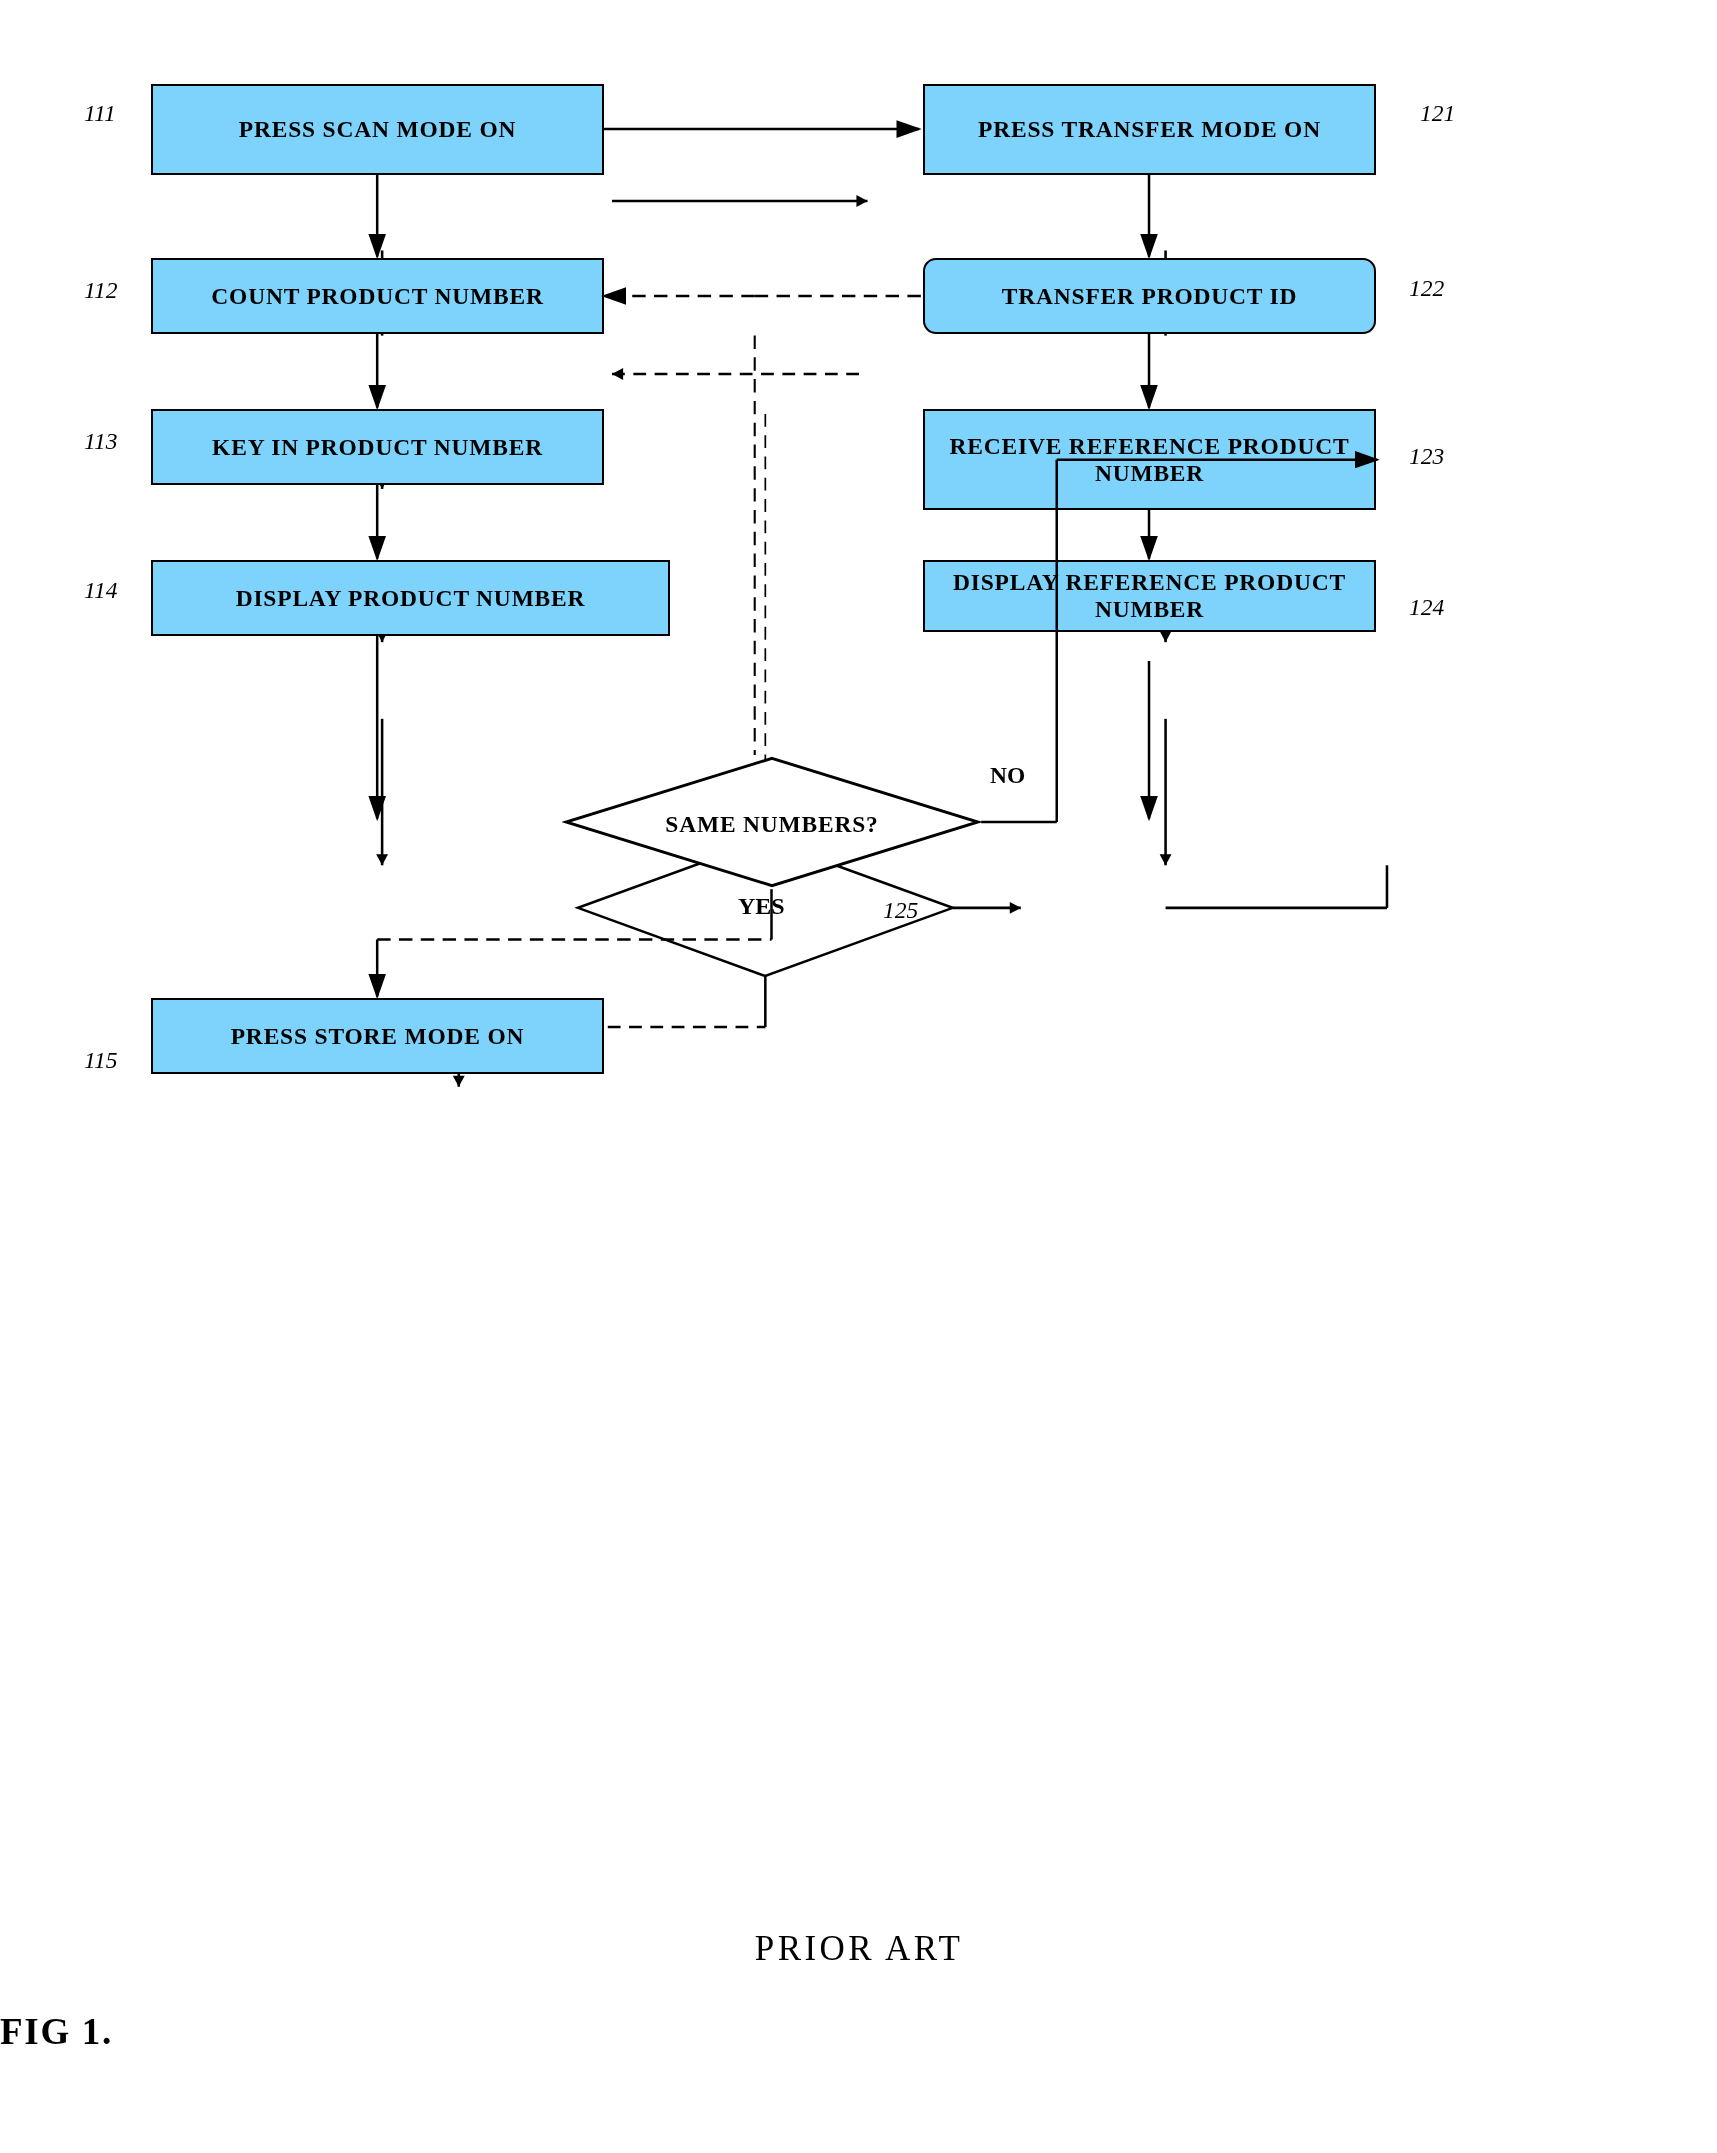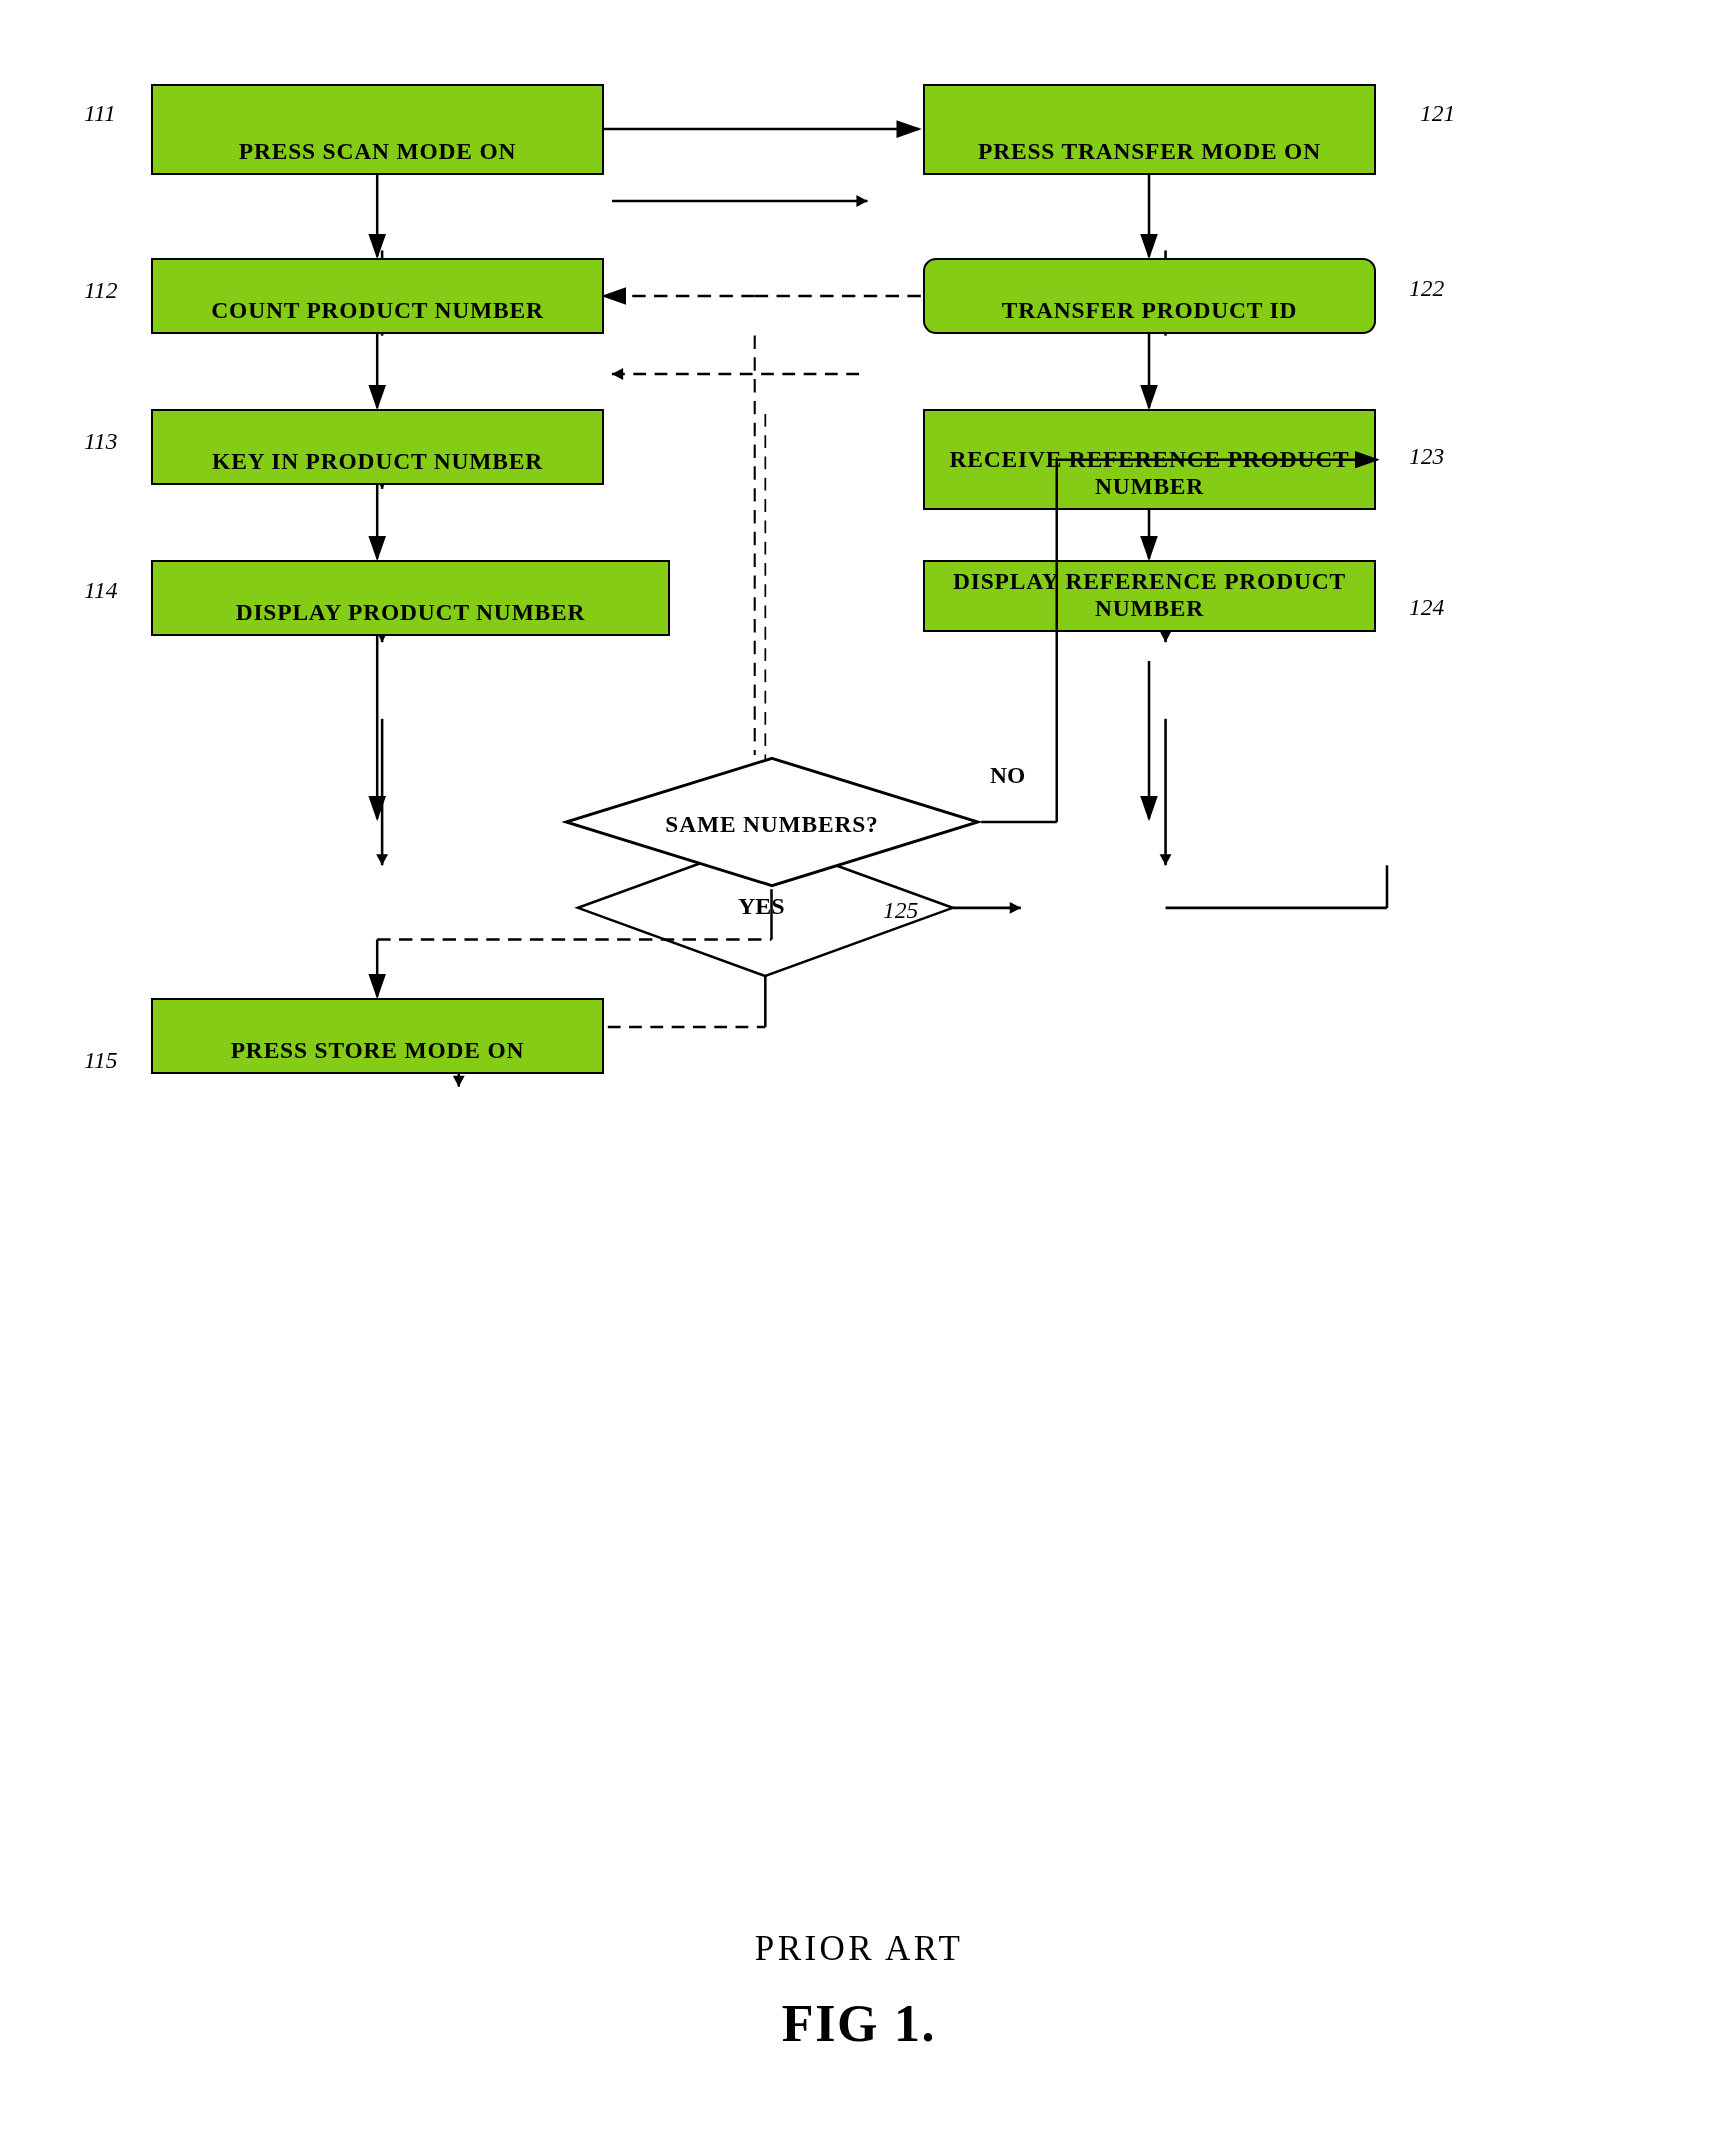--- a/index.html
+++ b/index.html
@@ -17,23 +17,23 @@
       top: 50px;
       left: 50px;
       right: 50px;
       bottom: 252px;
     }
 
     
     .flow-box {
       position: absolute;
       border: 2.5px solid #000;
-      background: #84cc16;
+      background: #7dd3fc;
       display: flex;
-      align-items: flex-end;
+      align-items: center;
       justify-content: center;
       text-align: center;
       font-size: 23.5px;
       font-weight: bold;
       letter-spacing: 0.8px;
       padding: 8.4px 17px;
     }
 
     
     .ref-label {
@@ -62,22 +62,21 @@
       font-size: 35px;
       letter-spacing: 3.4px;
       font-weight: normal;
     }
 
     .footer-fig {
       position: absolute;
       bottom: 101px;
       left: 0;
       right: 0;
-      text-align: center;
-      font-size: 52px;
+      font-size: 37px;
       font-weight: bold;
       letter-spacing: 1.7px;
     }
   </style>
 </head>
 <body>
 
 <div class="diagram-container">
 
   <svg class="arrows-svg" viewBox="0 0 1900 2000" preserveAspectRatio="xMidYMid meet">

